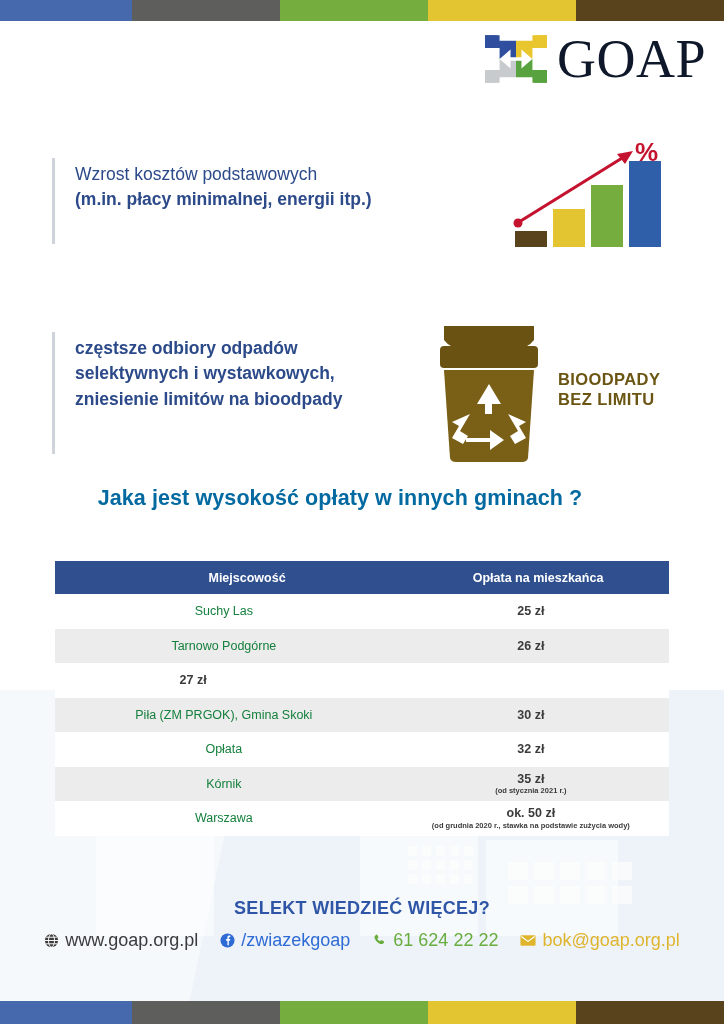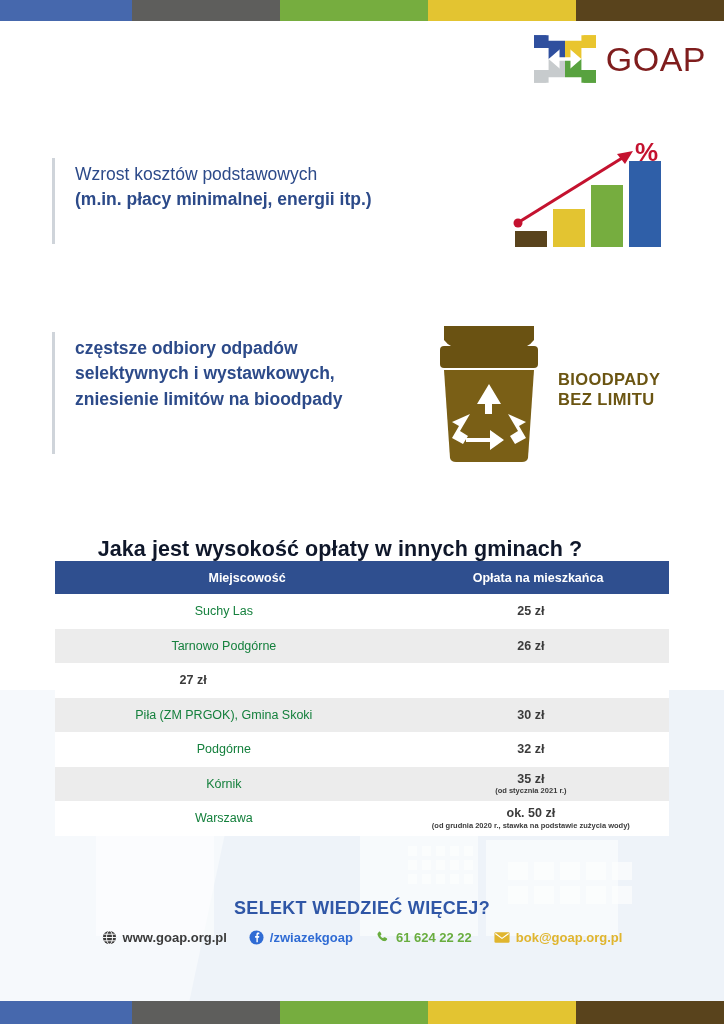--- a/index.html
+++ b/index.html
@@ -70,24 +70,24 @@
   .logo-wrap {
     position: absolute;
     right: 18px;
     top: 28px;
     display: flex;
     align-items: center;
     gap: 4px;
   }
   .logo-mark { width: 74px; height: 62px; display:block; }
   .logo-text {
-    font-size: 34px;
+    font-size: 54px;
     letter-spacing: .5px;
-    color: #7f1d1d;
-    font-family: Liberation Sans, sans-serif;
+    color: #0f172a;
+    font-family: Liberation Serif, serif;
     font-weight: 400;
     line-height: 1;
   }
 
   
   .msg {
     position: absolute;
     display: flex;
     align-items: stretch;
   }
@@ -135,24 +135,24 @@
     font-weight: bold;
     font-size: 16.5px;
     line-height: 1.2;
     letter-spacing: .4px;
   }
 
   
   .q-head {
     position: absolute;
     left: 0;
-    top: 537px;
+    top: 486px;
     width: 680px;
     text-align: center;
-    color: #0f172a;
+    color: #0369a1;
     font-weight: bold;
     font-size: 21.5px;
     letter-spacing: .1px;
   }
 
   
   .tbl {
     position: absolute;
     left: 55px;
     top: 561px;
@@ -214,22 +214,22 @@
   }
   .f-row {
     position: absolute;
     left: 0;
     top: 930px;
     width: 724px;
     display: flex;
     justify-content: center;
     align-items: center;
     gap: 22px;
-    font-size: 13px;
-    font-weight: bold;
+    font-size: 18px;
+    font-weight: normal;
   }
   .f-item { display: flex; align-items: center; gap: 6px; }
   .f-item .ico { display: flex; align-items: center; }
 </style>
 </head>
 <body>
 
 <div class="poster">
 
   <div class="bg-lower"></div>
@@ -375,21 +375,21 @@
       <div class="c-fee"><span>26 zł</span></div>
     </div>
     <div class="row">
       <div class="c-fee"><span>27 zł</span></div>
     </div>
     <div class="row alt">
       <div class="c-place">Piła (ZM PRGOK), Gmina Skoki</div>
       <div class="c-fee"><span>30 zł</span></div>
     </div>
     <div class="row">
-      <div class="c-place">Podgórne</div>
+      <div class="c-place">Opłata</div>
       <div class="c-fee"><span>32 zł</span></div>
     </div>
     <div class="row alt">
       <div class="c-place">Kórnik</div>
       <div class="c-fee">
         <span>35 zł</span>
         <span class="note">(od stycznia 2021 r.)</span>
       </div>
     </div>
     <div class="row">

